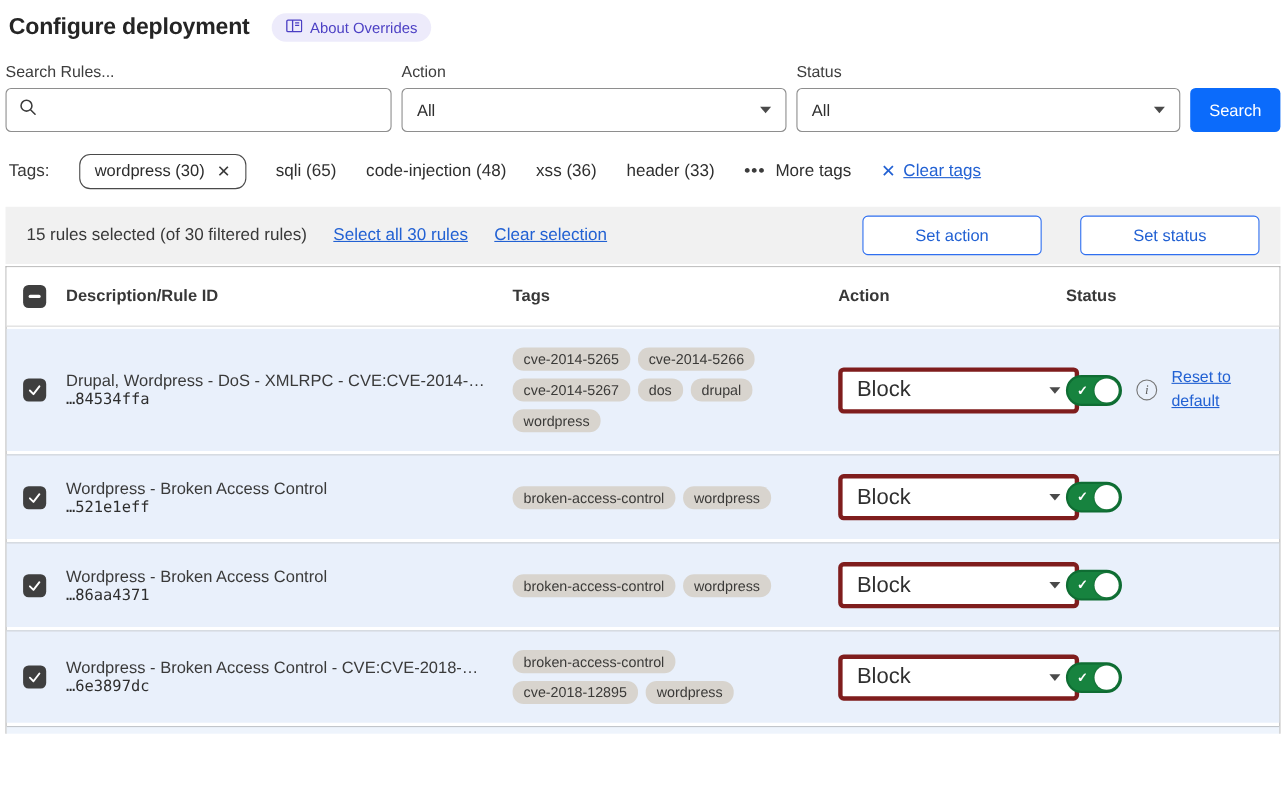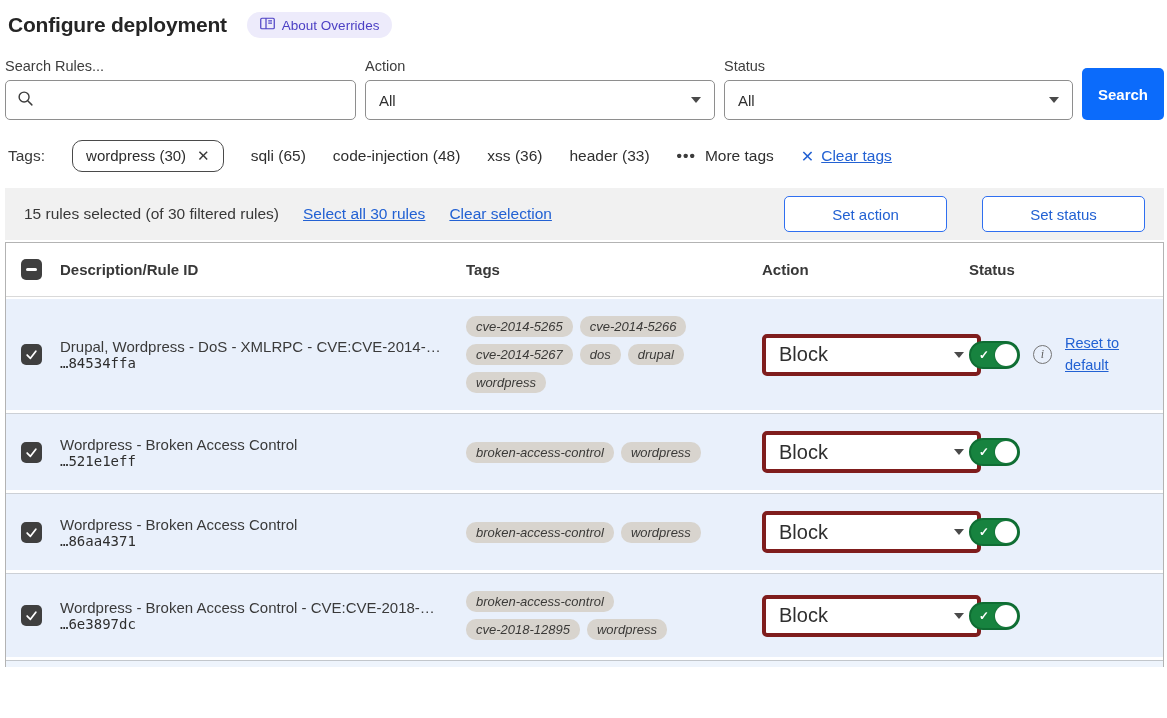--- a/index.html
+++ b/index.html
@@ -21,22 +21,22 @@
     display: flex; align-items: center; gap: 9px; padding: 0 11px; background: #fff; }
   .search-box input { border: none; outline: none; flex: 1; font-size: 15px;
     font-family: "Liberation Sans", sans-serif; background: transparent; }
   .select { height: 40px; border: 1px solid #8e8e8e; border-radius: 5px; background: #fff;
     display: flex; align-items: center; justify-content: space-between; padding: 0 13px;
     font-size: 15px; color: #2f2f2f; cursor: pointer; }
   .select.action { width: 350px; }
   .select.status { width: 349px; }
   .caret { width: 0; height: 0; border-left: 5px solid transparent; border-right: 5px solid transparent;
     border-top: 6px solid #4a4a4a; }
-  .search-btn { width: 84px; height: 52px; background: #0b6bfb; color: #fff; border: none;
-    border-radius: 5px; font-size: 15px; font-family: "Liberation Sans", sans-serif; cursor: pointer; font-weight: bold; }
+  .search-btn { width: 84px; height: 40px; background: #0b6bfb; color: #fff; border: none;
+    border-radius: 5px; font-size: 15px; font-family: "Liberation Sans", sans-serif; cursor: pointer; }
 
   
   .tags-bar { display: flex; align-items: center; gap: 27px; margin: 0 0 16px 3px; font-size: 15.5px; }
   .tags-label { color: #3a3a3a; }
   .selected-chip { display: inline-flex; align-items: flex-start; gap: 11px; border: 1.5px solid #4a4a4a;
     border-radius: 10px; padding: 6px 13px; font-size: 15px; color: #2c2c2c; background: #fff; cursor: pointer; }
   .chip-x { font-size: 15px; color: #3a3a3a; cursor: pointer; }
   .plain-tag { color: #2f2f2f; cursor: pointer; }
   .more-tags { display: inline-flex; align-items: center; gap: 9px; color: #2f2f2f; cursor: pointer; }
   .dots { letter-spacing: 1px; font-weight: 700; color: #3c3c3c; }
@@ -66,21 +66,21 @@
   .minus-bar { width: 11px; height: 3px; background: #fff; border-radius: 1.5px; }
 
   .rule-row { background: #e9f0fb; padding: 17px 0; margin-top: 3px; border-top: 1px solid #ccd0d6; }
   .rule-row.first { margin-top: 2px; border-top: none; }
   .desc-cell { display: flex; flex-direction: column; gap: 0; padding-right: 18px; }
   .desc { font-size: 15px; color: #3a3a3a; }
   .rule-id { font-family: "DejaVu Sans Mono", monospace; font-size: 14px; color: #2e2e2e; }
   .tags-cell { display: flex; flex-direction: column; gap: 7px; }
   .tag-line { display: flex; gap: 7px; }
   .chip { background: #d8d4ce; color: #3b3a38; border-radius: 10px; padding: 3px 10px;
-    font-size: 13px; white-space: nowrap; font-style: italic; }
+    font-size: 13px; white-space: nowrap; }
   .action-cell { }
   .action-select { width: 219px; height: 42px; background: #fff; border: 4px solid #7f1d1d;
     border-radius: 5px; display: flex; align-items: center; justify-content: space-between;
     padding: 0 13px; font-size: 20px; color: #2f2f2f; cursor: pointer; }
   .status-cell { display: flex; align-items: center; gap: 13px; }
   .toggle { position: relative; width: 51px; height: 28px; border-radius: 14px;
     background: #17833f; border: 2px solid #0f6d33; cursor: pointer; flex: none; }
   .toggle .tick { position: absolute; left: 8px; top: 50%; transform: translateY(-52%);
     color: #fff; font-size: 12px; font-weight: 700; }
   .toggle .knob { position: absolute; right: 1px; top: 50%; transform: translateY(-50%);

